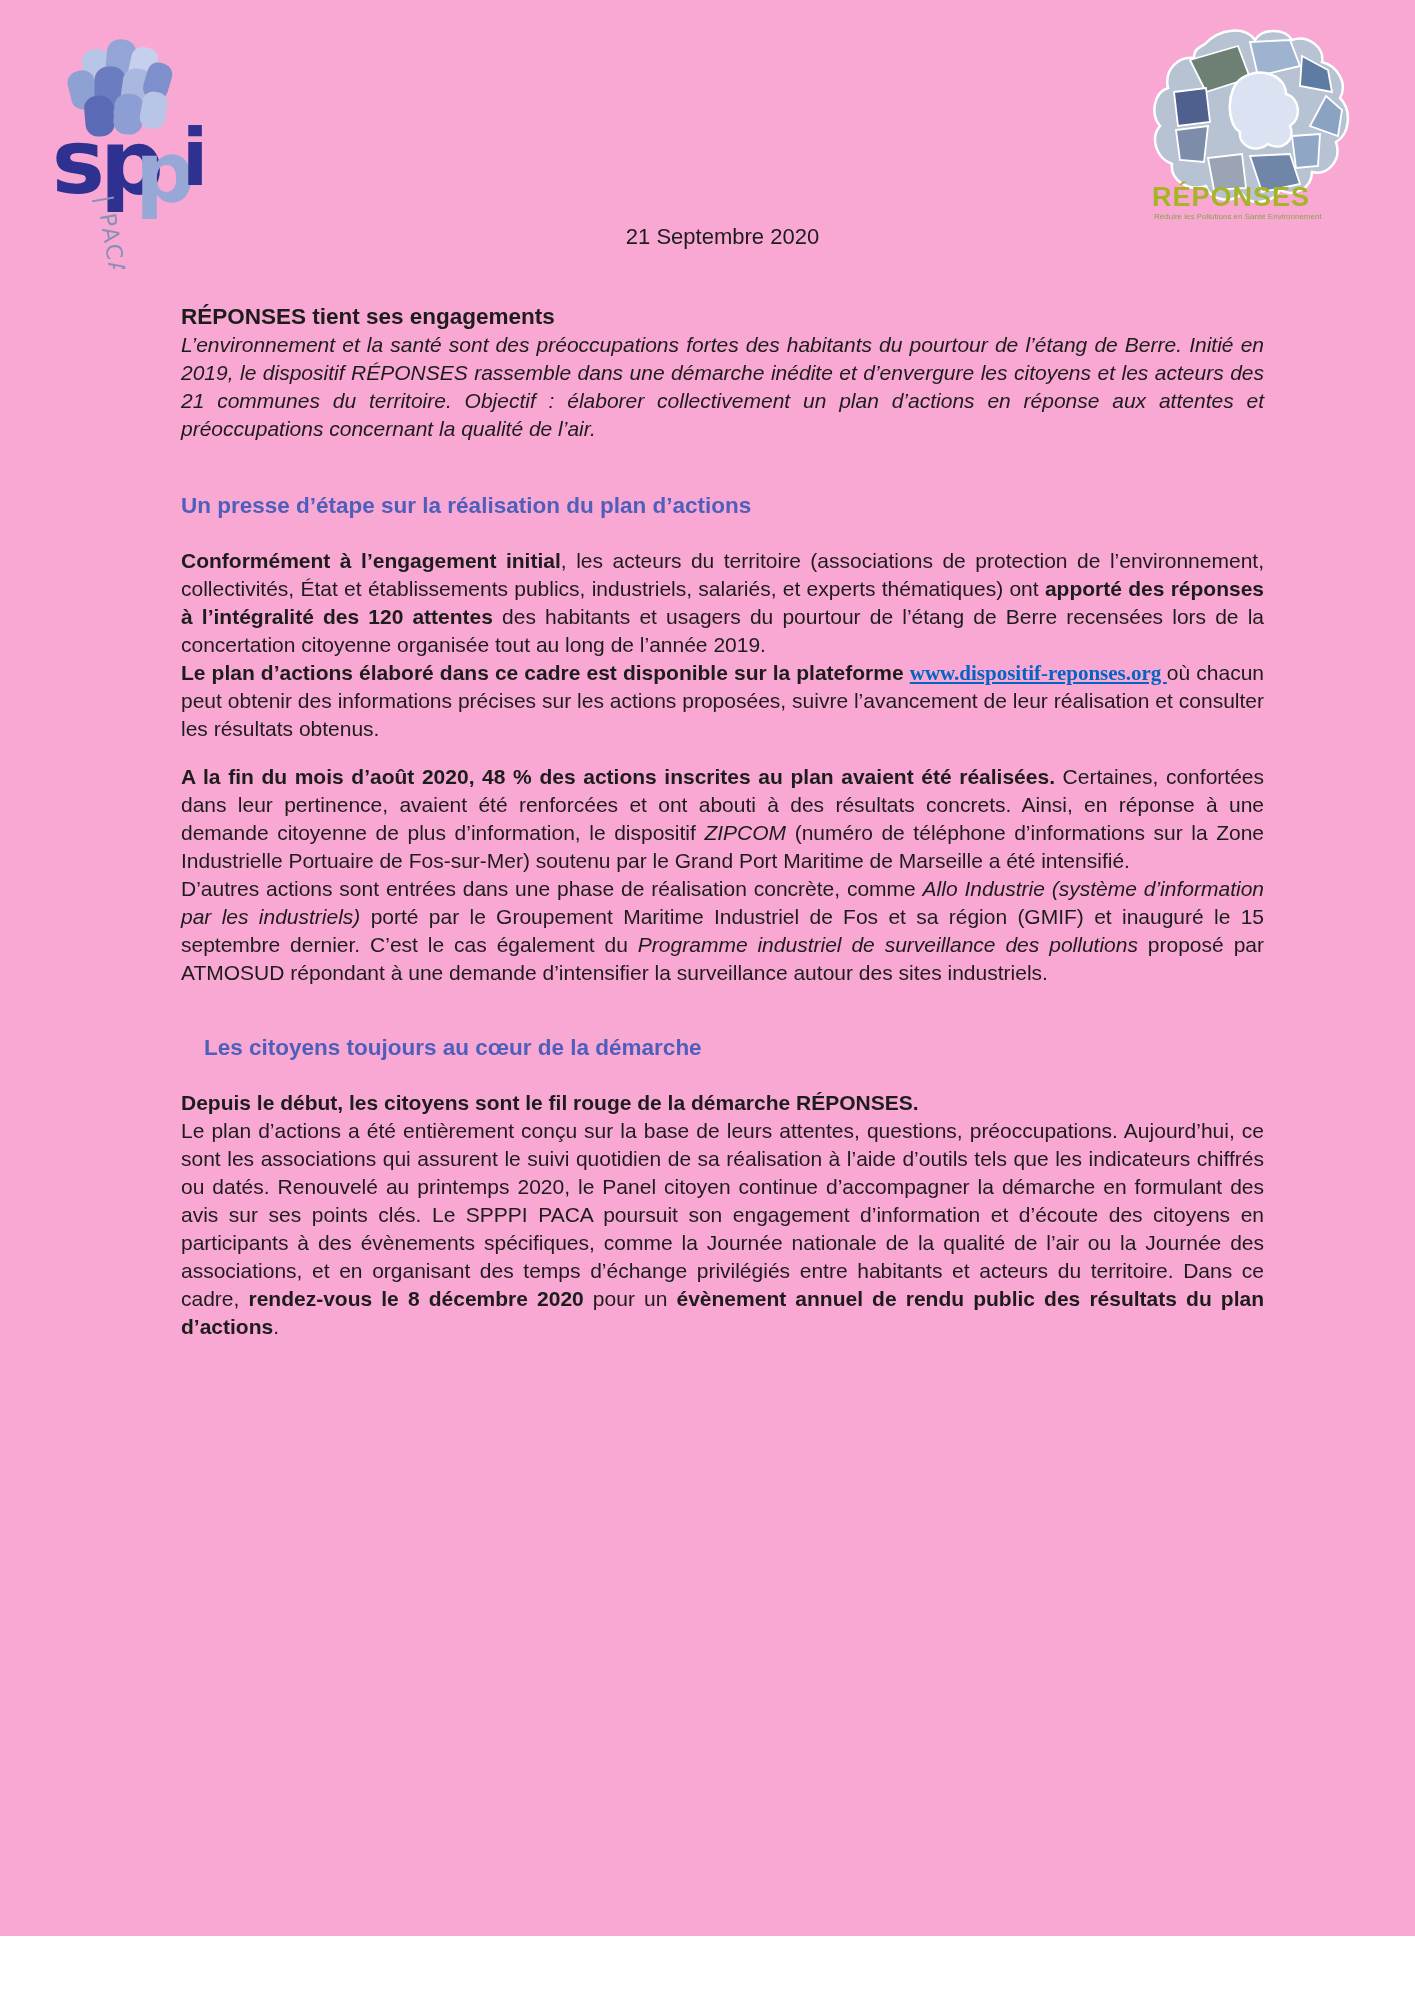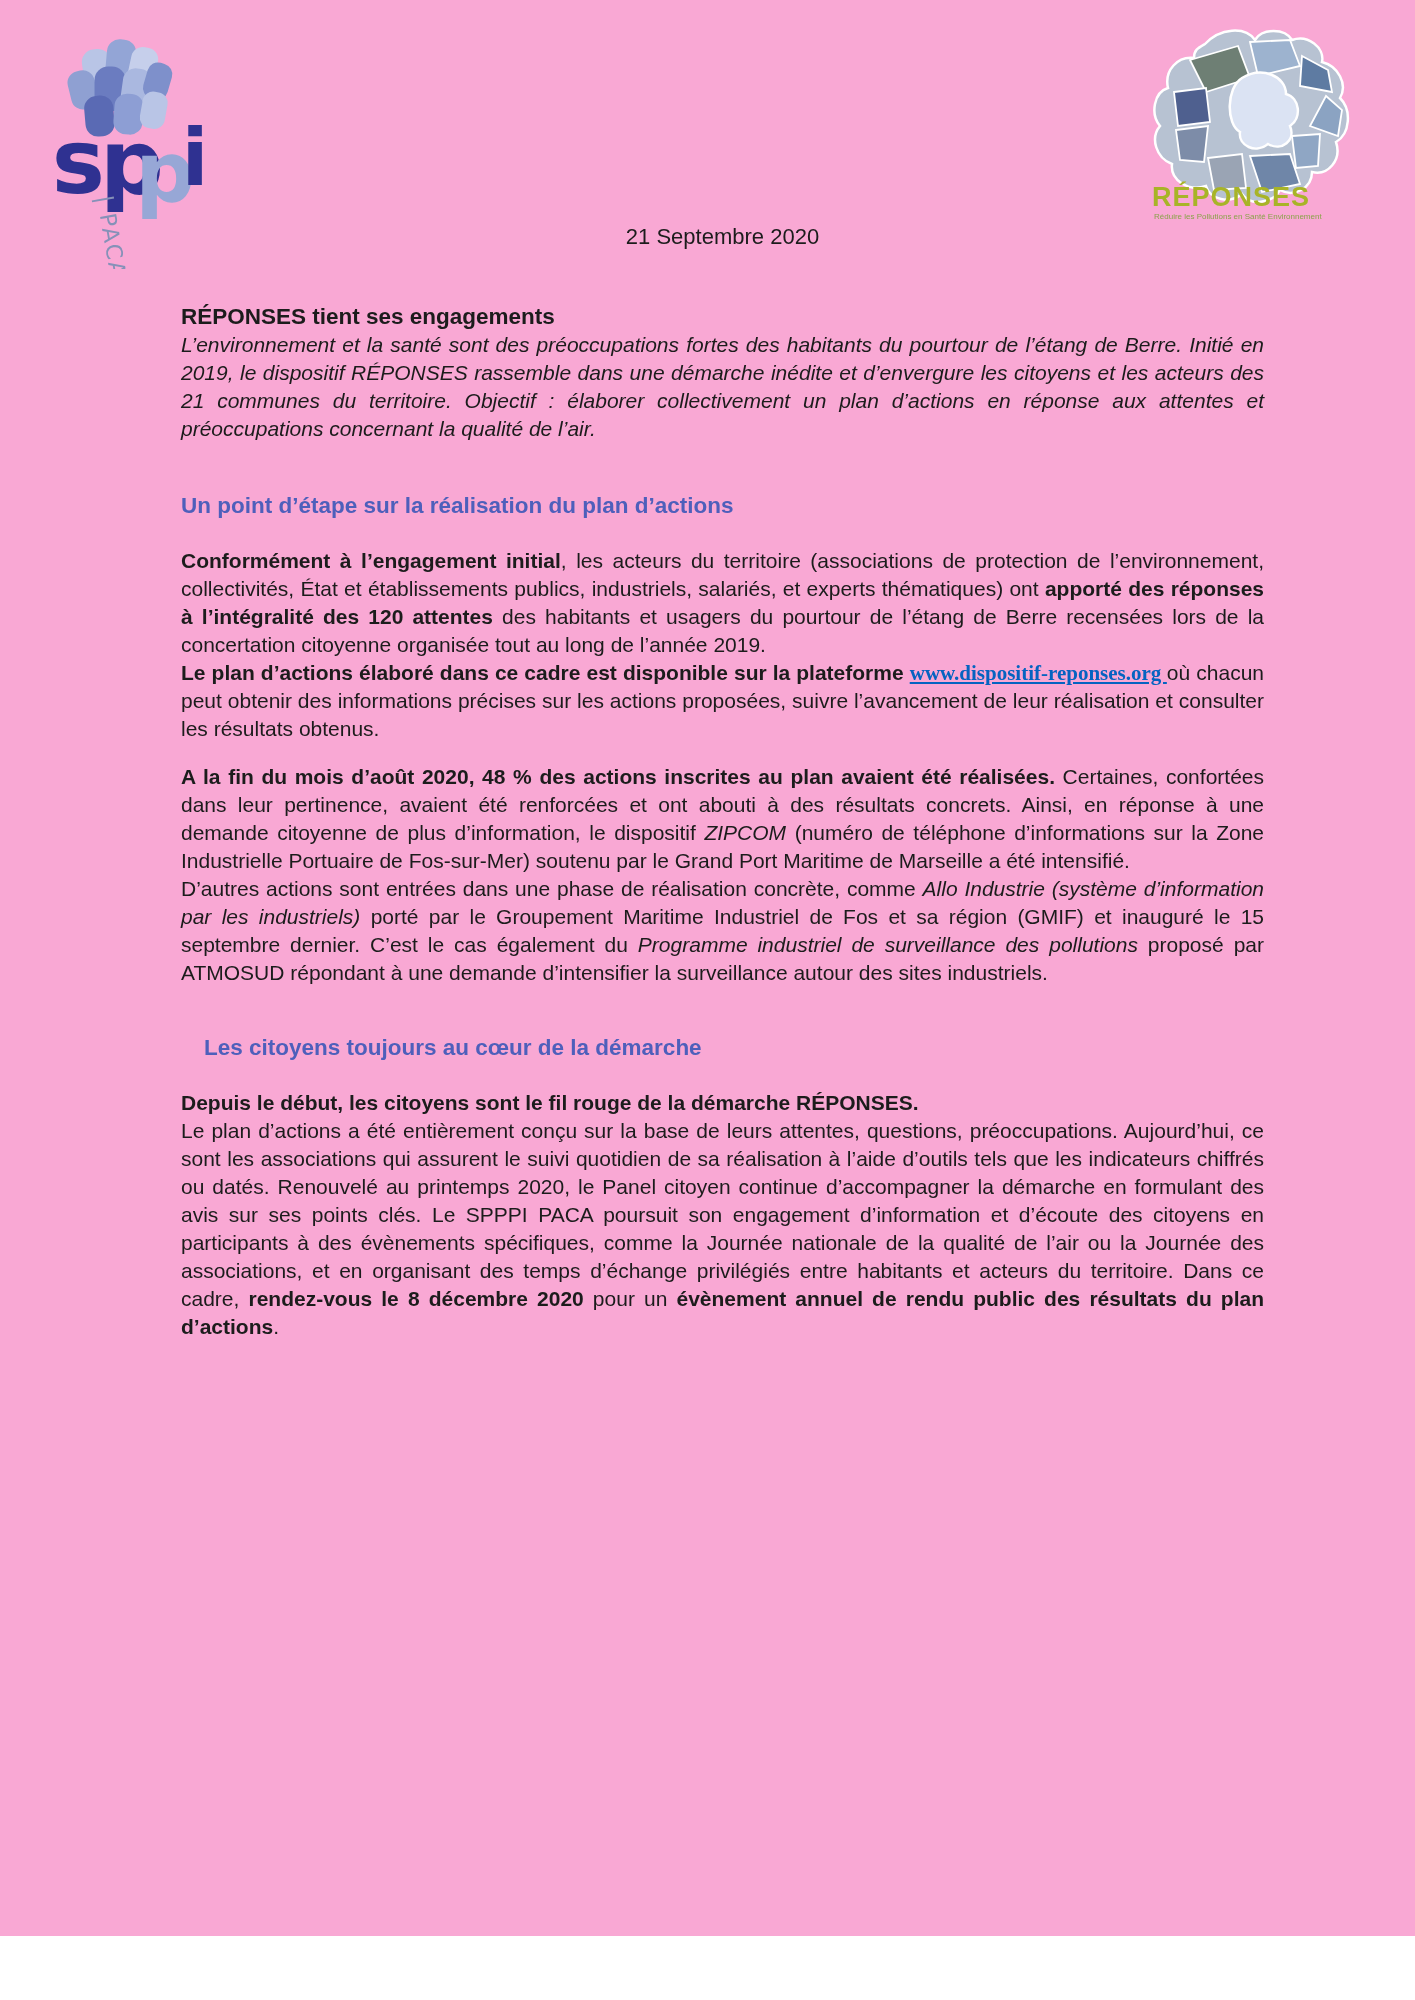--- a/index.html
+++ b/index.html
@@ -89,21 +89,21 @@
   <div class="content">
 
     <div class="date-block">
       <div>21 Septembre 2020</div>
     </div>
 
     <div class="headline">RÉPONSES tient ses engagements</div>
 
     <p class="body intro"><span class="i">L’environnement et la santé sont des préoccupations fortes des habitants du pourtour de l’étang de Berre. Initié en 2019, le dispositif RÉPONSES rassemble dans une démarche inédite et d’envergure les citoyens et les acteurs des 21 communes du territoire. Objectif : élaborer collectivement un plan d’actions en réponse aux attentes et préoccupations concernant la qualité de l’air.</span></p>
 
-    <div class="section-heading">Un point d’étape sur la réalisation du plan d’actions</div>
+    <div class="section-heading">Un presse d’étape sur la réalisation du plan d’actions</div>
     <div class="group">
       <p class="body"><span class="b">Conformément à l’engagement initial</span><span>, les acteurs du territoire (associations de protection de l’environnement, collectivités, État et établissements publics, industriels, salariés, et experts thématiques) ont </span><span class="b">apporté des réponses à l’intégralité des 120 attentes</span><span> des habitants et usagers du pourtour de l’étang de Berre recensées lors de la concertation citoyenne organisée tout au long de l’année 2019.</span></p>
       <p class="body"><span class="b">Le plan d’actions élaboré dans ce cadre est disponible sur la plateforme </span><a class="b link">www.dispositif-reponses.org </a><span>où chacun peut obtenir des informations précises sur les actions proposées, suivre l’avancement de leur réalisation et consulter les résultats obtenus.</span></p>
     </div>
     <div class="group">
       <p class="body"><span class="b">A la fin du mois d’août 2020, 48 % des actions inscrites au plan avaient été réalisées.</span><span> Certaines, confortées dans leur pertinence, avaient été renforcées et ont abouti à des résultats concrets. Ainsi, en réponse à une demande citoyenne de plus d’information, le dispositif </span><span class="i">ZIPCOM</span><span> (numéro de téléphone d’informations sur la Zone Industrielle Portuaire de Fos-sur-Mer) soutenu par le Grand Port Maritime de Marseille a été intensifié.</span></p>
       <p class="body"><span>D’autres actions sont entrées dans une phase de réalisation concrète, comme </span><span class="i">Allo Industrie (système d’information par les industriels)</span><span> porté par le Groupement Maritime Industriel de Fos et sa région (GMIF) et inauguré le 15 septembre dernier. C’est le cas également du </span><span class="i">Programme industriel de surveillance des pollutions</span><span> proposé par ATMOSUD répondant à une demande d’intensifier la surveillance autour des sites industriels.</span></p>
     </div>
 
     <div class="section-heading second">Les citoyens toujours au cœur de la démarche</div>

